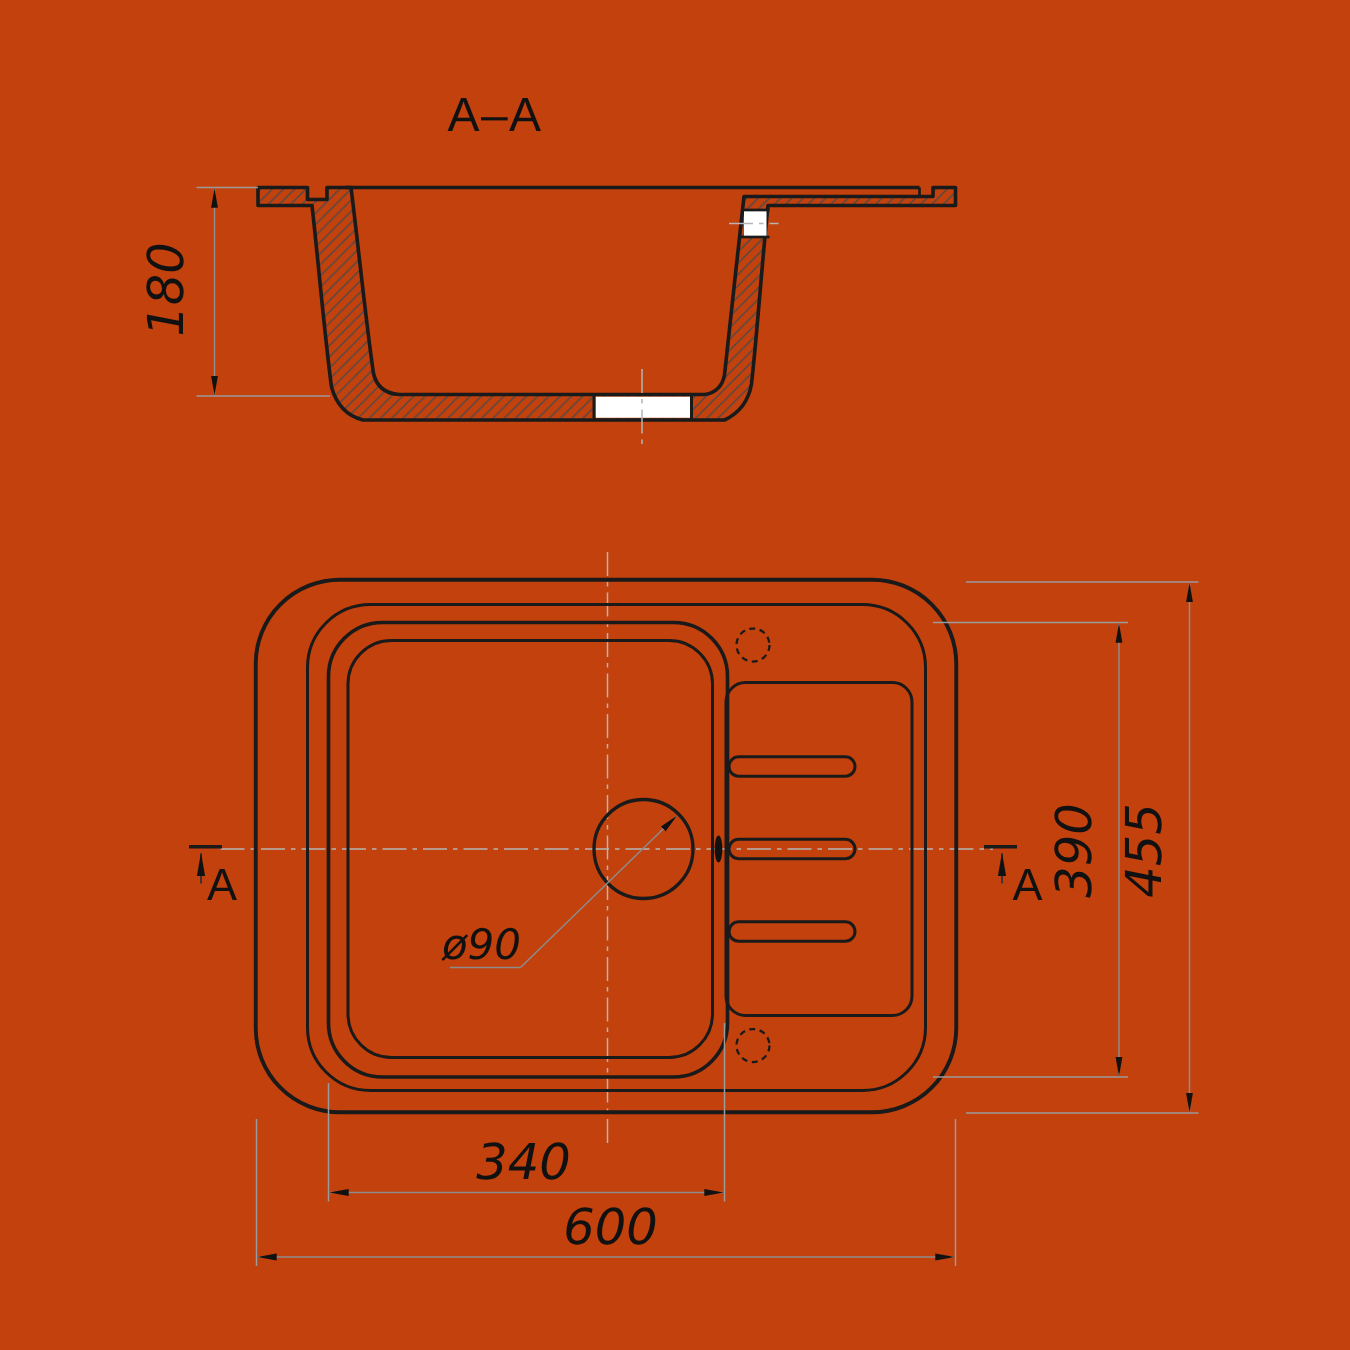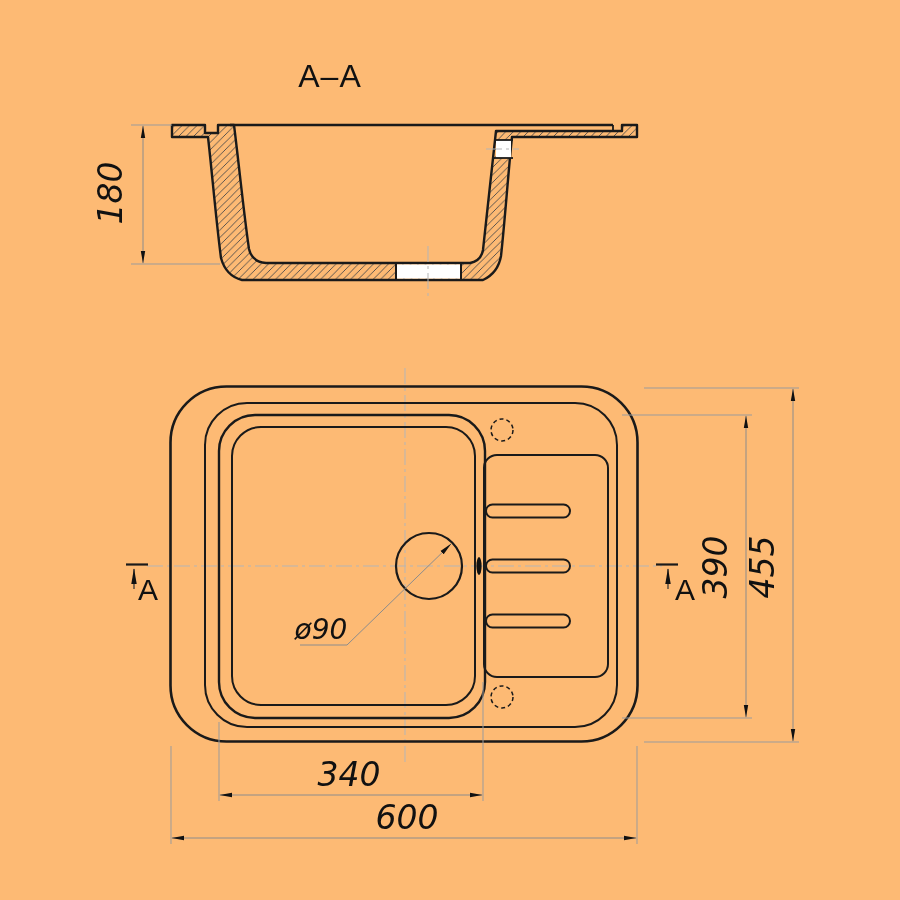--- a/index.html
+++ b/index.html
@@ -1,16 +1,16 @@
 <!DOCTYPE html>
 <html><head>
 <meta charset="utf-8">
 <style>
   html,body{margin:0;padding:0;background:#ffffff;}
-  .canvas{width:900px;height:900px;background:#fdba74;position:relative;overflow:hidden;}
+  .canvas{width:900px;height:900px;background:#c2410c;position:relative;overflow:hidden;}
   svg{display:block;}
   text{font-family:"DejaVu Sans","Liberation Sans",sans-serif;fill:#111111;}
   .dim-text{font-style:italic;font-size:33px;}
   .dia-text{font-style:italic;font-size:28px;}
   .title-text{font-family:"Liberation Sans",sans-serif;font-size:32px;font-weight:500;letter-spacing:1px;}
   .marker-text{font-family:"Liberation Sans",sans-serif;font-size:30px;font-weight:500;}
   .outline{stroke:#1a1a1a;fill:none;}
   .dimline{stroke:#8c8c8c;stroke-width:1;fill:none;}
   .extline{stroke:#9b9b9b;stroke-width:1;fill:none;}
   .centerline{stroke:#b5b5b5;stroke-width:1;fill:none;stroke-dasharray:16 4 3 4;}

